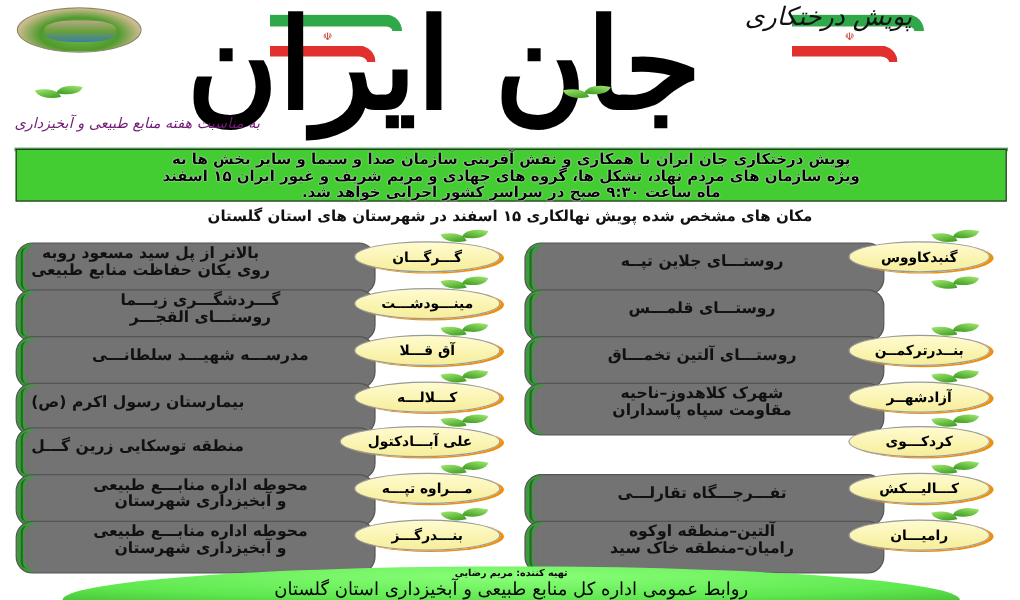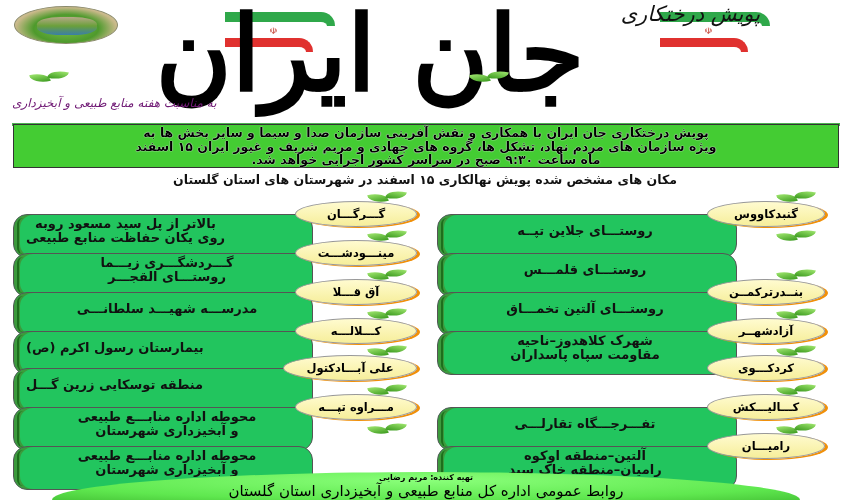--- a/index.html
+++ b/index.html
@@ -35,21 +35,21 @@
 
     
     .announce { position: absolute; left: 13px; top: 124px; width: 826px; height: 44px; background: #44cc33;
             border: 1px solid #333; padding: 1px 6px; font-weight: bold; font-size: 12.5px; line-height: 13.5px;
             color: #000; text-align: center; text-shadow: 0 0 1px #fff, 0 0 1px #fff; }
     .subtitle { position: absolute; left: 0; top: 172px; width: 850px; text-align: center; font-weight: bold;
             font-size: 12.5px; color: #111; }
 
     
     .loc-row { position: absolute; height: 32px; }
-    .loc-body { position: absolute; left: 0; top: 16px; height: 44px; background: #22c55e; border: 1.5px solid #555;
+    .loc-body { position: absolute; left: 0; top: 4px; height: 44px; background: #737373; border: 1.5px solid #555;
             border-radius: 14px; box-shadow: inset 6px 0 0 #3c9a3c; }
     .loc-body::after { content: ""; position: absolute; left: 3px; top: 3px; bottom: 3px; width: 4px; border-left: 2px solid #1d6e1d;
             border-radius: 8px 0 0 8px; }
     .loc-text { position: absolute; left: 12px; top: 0; height: 32px; display: flex; align-items: center; justify-content: center;
             font-weight: bold; font-size: 13px; line-height: 14px; color: #111; text-align: center; white-space: pre-line; }
     .city-pill { position: absolute; top: 3px; height: 26px; background: linear-gradient(#fffbd0, #f6ee9a); border: 1.5px solid #999;
             border-radius: 50%; display: flex; align-items: center; justify-content: center; font-weight: bold; font-size: 11.5px;
             color: #000; box-shadow: 3px 1px 0 #f0900a; }
     .row-leaf { position: absolute; top: -8px; }
 
@@ -183,19 +183,20 @@
 و آبخیزداری شهرستان</div>
     </div>
   <div class="city-pill" style="left:282px; width:122px;">مـــراوه تپـــه</div>
   <div class="leaf row-leaf" style="left:355px;"></div>
 </div>
 <div class="loc-row" style="left:13px; top:430px; width:412px;">
   <div class="loc-body" style="width:300px;">
       <div class="loc-text" style="width:282px;">محوطه اداره منابـــع طبیعی
 و آبخیزداری شهرستان</div>
     </div>
+  <div class="city-pill" style="left:282px; width:122px;">بنـــدرگـــز</div>
   <div class="leaf row-leaf" style="left:355px;"></div>
 </div>
 
 <div class="footer">
   <div class="footer-credit">تهیه کننده: مریم رضایی</div>
   <div class="footer-org">روابط عمومی اداره کل منابع طبیعی و آبخیزداری استان گلستان</div>
 </div>
 
 </body></html>

